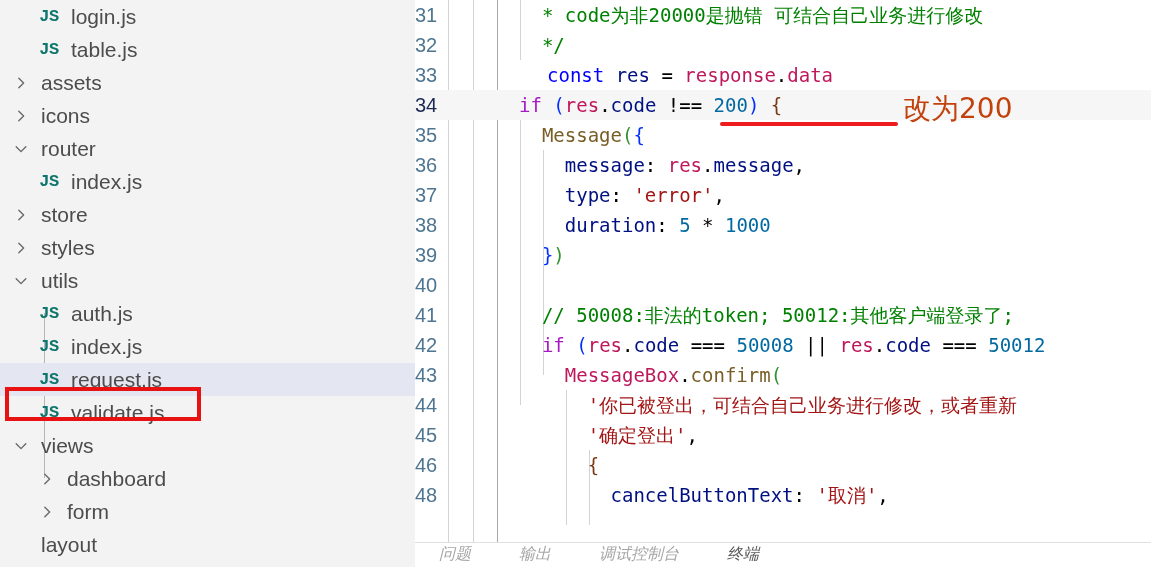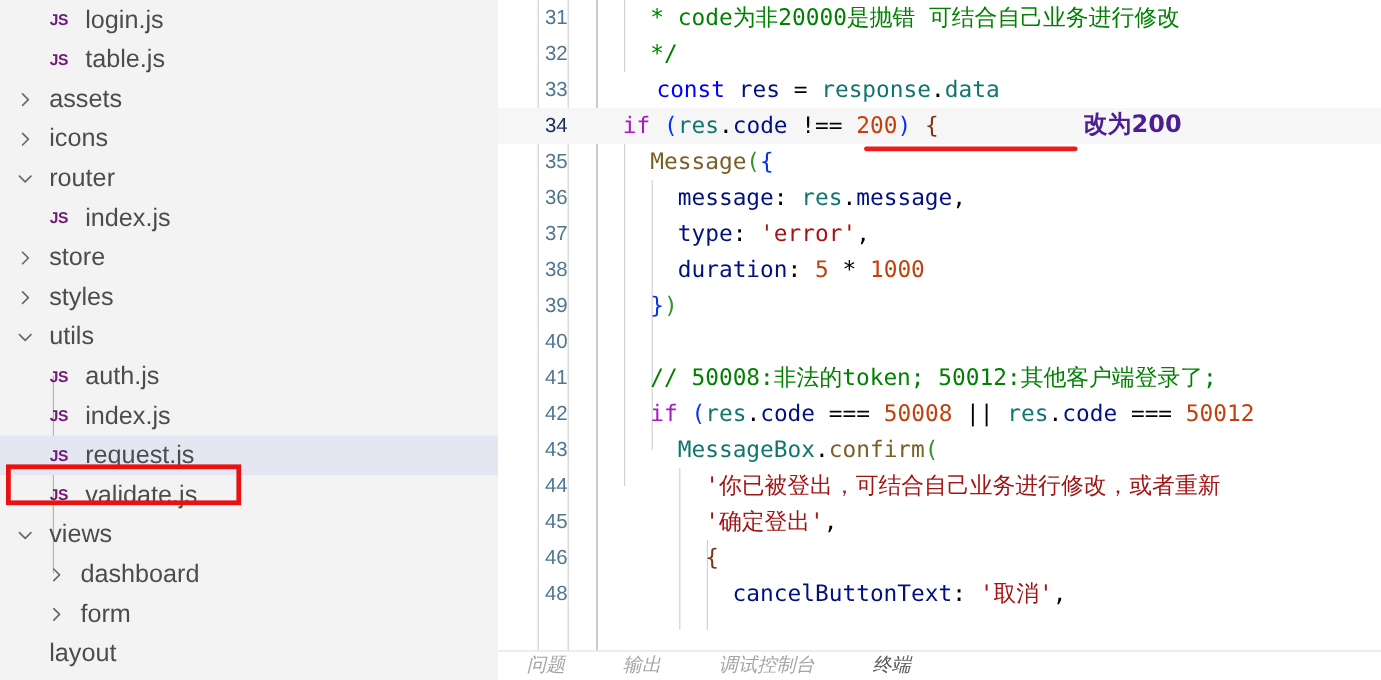--- a/index.html
+++ b/index.html
@@ -44,24 +44,24 @@
     text-align: center;
     font-size: 17px;
     color: #6a6a6a;
     line-height: 33px;
   }
   .twisty svg { display: block; margin: 0 auto; }
   .js-badge {
     flex: 0 0 auto;
     width: 30px;
     text-align: center;
-    font-size: 13px;
+    font-size: 17px;
     font-weight: bold;
-    font-family: Liberation Sans, sans-serif;
-    color: #701a75;
+    font-family: Liberation Mono, monospace;
+    color: #0f766e;
     letter-spacing: -0.5px;
   }
   .tree-label { padding-left: 7px; color: #4c4c4c; }
 
   
   .guide {
     position: absolute;
     width: 1px;
     background: #b5b5b5;
     left: 44px;
@@ -100,66 +100,65 @@
     white-space: pre;
     font-family: "DejaVu Sans Mono", monospace;
     font-size: 19px;
   }
   .code-line.active { background: #f6f6f6; }
   .code-line.active .ln { color: #1a2a55; }
   .ln {
     position: absolute;
     left: 0; top: 0;
     width: 58px;
-    text-align: right;
     color: #4f7691;
     font-family: "Liberation Sans", sans-serif;
-    font-size: 17px;
+    font-size: 20px;
     line-height: 30px;
   }
   .code-text {
     position: absolute;
     left: 104px; top: 0;
     line-height: 30px;
   }
   
   .vguide {
     position: absolute;
     top: 0;
     width: 1px;
     background: #d3d3d3;
   }
   .vguide.dark { background: #a9a9a9; }
 
   
   .t-cmt  { color: #008000; }
   .t-kw   { color: #a819c6; }
   .t-kw2  { color: #0000ff; margin-left: 28px; }
-  .t-var  { color: #0f766e; }
+  .t-var  { color: #be185d; }
   .t-prop { color: #001080; }
-  .t-num  { color: #c2410c; }
+  .t-num  { color: #0369a1; }
   .t-str  { color: #a31515; }
   .t-fn   { color: #795e26; }
   .t-plain{ color: #000000; }
   .t-br1  { color: #0431fa; }
   .t-br2  { color: #319331; }
   .t-br3  { color: #7b3814; }
 
   
   .red-underline {
     position: absolute;
     height: 4px;
     background: #ee1c1c;
     border-radius: 2px;
   }
   .red-note {
     position: absolute;
-    color: #4c1d95;
-    font-size: 20px;
-    font-weight: 700;
+    color: #c2410c;
+    font-size: 28px;
+    font-weight: 400;
     font-family: "DejaVu Sans", sans-serif;
     white-space: nowrap;
   }
 
   
   .panel {
     position: absolute;
     left: 0; right: 0; bottom: 0;
     height: 24px;
     background: #ffffff;

